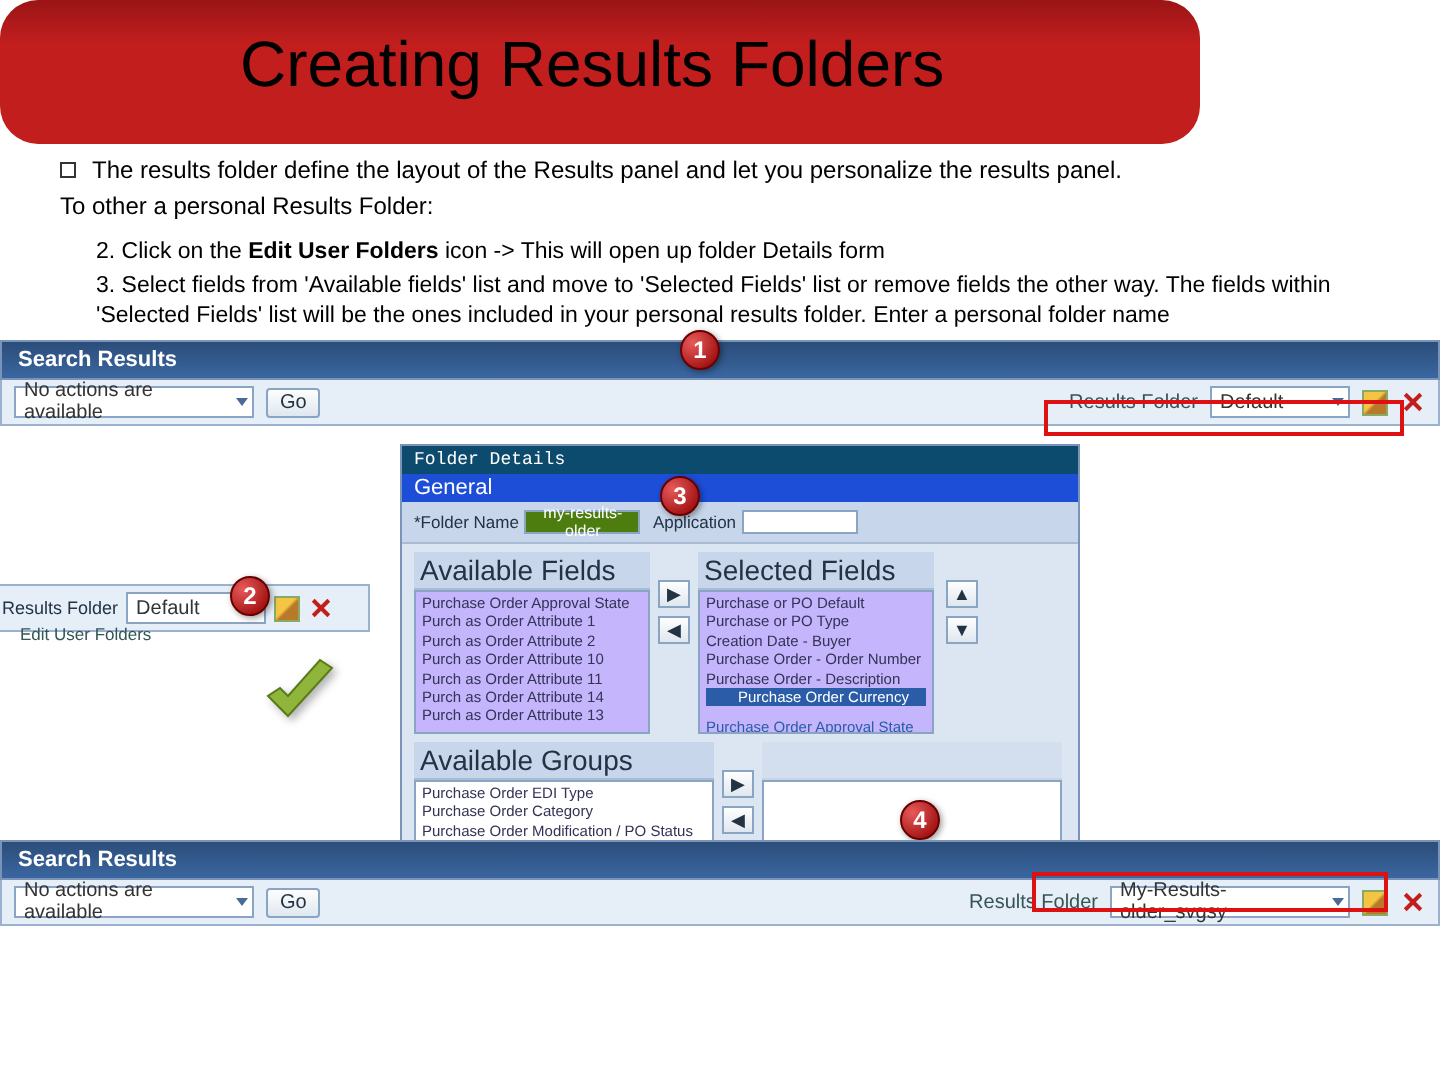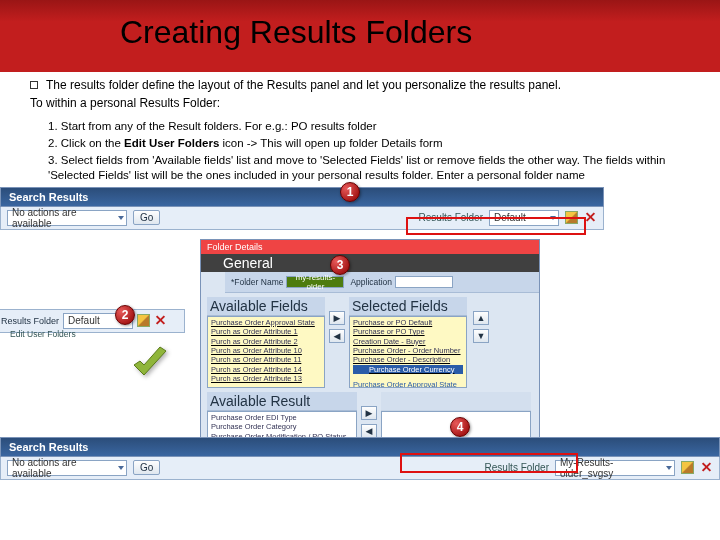--- a/index.html
+++ b/index.html
@@ -1,47 +1,47 @@
 <!DOCTYPE html>
 <html><head>
 <meta charset="utf-8">
 <style>
   * { box-sizing: border-box; margin: 0; padding: 0; }
   body { width: 720px; height: 540px; font-family: Arial, sans-serif; background: #fff; overflow: hidden; position: relative; }
-  .header-band { background: linear-gradient(#9a1515, #c21e1e 30%, #c21e1e); height: 72px; width: 720px; position: relative; }
+  .header-band { background: linear-gradient(#9a1515, #c21e1e 30%, #c21e1e); height: 72px; width: 600px; position: relative; border-radius: 19px; }
   .page-title { color: #000; font-size: 32px; font-weight: 400; position: absolute; left: 120px; top: 14px; font-family: Arial, sans-serif; }
   .content { padding: 6px 30px 0 30px; font-size: 12px; color: #000; line-height: 1.3; }
   .bullet-row { display: flex; gap: 8px; margin-bottom: 2px; }
   .square-bullet { width: 8px; height: 8px; border: 1px solid #333; margin-top: 3px; flex-shrink: 0; }
   .intro2 { margin: 2px 0 8px 0; }
   .steps { margin-left: 18px; font-size: 11.5px; }
   .steps .step { margin-bottom: 2px; }
   .step b { font-weight: bold; }
-  .shot-area { position: relative; width: 604px; margin-top: 4px; }
+  .shot-area { position: relative; width: 720px; margin-top: 4px; }
   
   .sr-bar { background: linear-gradient(#2b4d7a, #3a66a0); color: #fff; font-size: 11px; padding: 3px 8px; border: 1px solid #7a93b8; font-weight: bold; }
   .sr-toolbar { background: #e6eef8; border: 1px solid #9bb2ce; border-top: none; padding: 3px 6px; display: flex; align-items: center; gap: 6px; font-size: 10px; color: #355; }
   .dropdown { background: #fff; border: 1px solid #8aa4c4; height: 16px; display: inline-flex; align-items: center; padding: 0 14px 0 4px; position: relative; color: #333; font-size: 10px; }
   .dropdown::after { content: ""; position: absolute; right: 2px; top: 5px; border-left: 3px solid transparent; border-right: 3px solid transparent; border-top: 4px solid #4a6a9a; }
   .btn { background: linear-gradient(#fefefe,#dfe7ef); border: 1px solid #8aa4c4; padding: 1px 6px; font-size: 10px; color: #234; border-radius: 2px; }
   .spacer { flex: 1; }
   .tiny-icon { width: 13px; height: 13px; display: inline-block; }
   .icon-edit { background: linear-gradient(135deg,#f4c542 45%,#b87a2a 55%); border:1px solid #8a6; }
   .icon-del { position: relative; }
   .icon-del::before, .icon-del::after { content:""; position:absolute; left:1px; top:5px; width:11px; height:2px; background:#c21e1e; }
   .icon-del::before { transform: rotate(45deg); }
   .icon-del::after { transform: rotate(-45deg); }
   
   .dialog { position: absolute; left: 200px; top: 52px; width: 340px; background: #dce6f2; border: 1px solid #7a93b8; font-size: 9px; }
-  .dlg-header { background: #ef4444; color:#fff; padding: 2px 6px; font-size: 9px; }
-  .dlg-row1 { display:flex; gap:6px; padding: 4px 6px; background:#c7d6ea; border-bottom:1px solid #a8bcd6;margin-left:24px; }
+  .dlg-header { background: #0c4a6e; color:#fff; padding: 2px 6px; font-size: 9px; font-family: Liberation Mono, monospace; }
+  .dlg-row1 { display:flex; gap:6px; padding: 4px 6px; background:#c7d6ea; border-bottom:1px solid #a8bcd6; }
   .dlg-row1 .lbl { color:#234; font-size:8.5px; display:flex; align-items:center; gap:3px; }
   .tiny-input { background:#fff; border:1px solid #8aa4c4; height:12px; width:58px; font-size:8px; padding:0 2px; display:inline-flex; align-items:center; }
   .dlg-lists { display:flex; gap:4px; padding:4px 6px; align-items:flex-start; }
-  .listbox { background:#fef9c3; border:1px solid #8aa4c4; width:118px; height:72px; overflow:hidden;text-decoration:underline; }
+  .listbox { background:#c4b5fd; border:1px solid #8aa4c4; width:118px; height:72px; overflow:hidden; }
   .list-hdr { background:#c7d6ea; color:#234; font-size:14px; padding:1px 3px; border-bottom:1px solid #a8bcd6; }
   .list-body { padding:1px 3px; font-size:7.5px; color:#335; line-height:1.25; }
   .list-body div.selrow { background:#2a5ca8; color:#fff;padding-left:16px; }
   .arrow-col { display:flex; flex-direction:column; gap:4px; margin-top:14px; }
   .arrow-btn { width:16px; height:14px; background:linear-gradient(#fefefe,#dfe7ef); border:1px solid #8aa4c4; font-size:9px; display:flex; align-items:center; justify-content:center; color:#234; }
   .order-col { display:flex; flex-direction:column; gap:4px; margin-top:14px; margin-left:2px;}
   .dlg-lower { display:flex; gap:4px; padding:0 6px 4px 6px; }
   .lowbox { background:#fff; border:1px solid #8aa4c4; width:150px; height:46px; }
   .dlg-footer { padding:3px 6px; display:flex; justify-content:flex-start; gap:14px; border-top:1px solid #a8bcd6; background:#c7d6ea; }
   .link-btn { color:#2b4d7a; font-size:8.5px; text-decoration:underline; cursor:pointer; }
@@ -64,23 +64,22 @@
 
 <div class="header-band">
   <div class="page-title">Creating Results Folders</div>
 </div>
 
 <div class="content">
   <div class="bullet-row">
     <div class="square-bullet"></div>
     <div>The results folder define the layout of the Results panel and let you personalize the results panel.</div>
   </div>
-  <div class="intro2">To within a personal Results Folder:</div>
+  <div class="intro2">To other a personal Results Folder:</div>
   <div class="steps">
-    <div class="step">1. Start from any of the Result folders. For e.g.: PO  results folder</div>
     <div class="step"><span>2. Click on the </span><b>Edit  User Folders</b><span> icon -&gt; This will open up folder Details form</span></div>
     <div class="step">3. Select fields from 'Available fields' list and move to 'Selected Fields' list or remove fields the other way. The fields within 'Selected Fields' list will be the ones included in your personal results folder. Enter a personal folder name</div>
   </div>
 </div>
 
 <div class="shot-area">
 
   <div class="sr-bar">Search Results</div>
   <div class="sr-toolbar">
     <span class="dropdown" style="width:120px">No actions are available</span>
@@ -88,21 +87,21 @@
     <span class="spacer"></span>
     <span>Results Folder</span>
     <span class="dropdown" style="width:70px">Default</span>
     <span class="tiny-icon icon-edit"></span>
     <span class="tiny-icon icon-del"></span>
   </div>
   <div class="red-box top"></div>
 
   <div class="dialog">
     <div class="dlg-header">Folder Details</div>
-    <div style="background:#404040;color:#fff;padding:1px 22px;font-size:14px">General</div>
+    <div style="background:#1d4ed8;color:#fff;padding:1px 6px;font-size:11px">General</div>
     <div class="dlg-row1">
       <span class="lbl">
           <span>*Folder Name</span>
           <span class="tiny-input hl-blue">my-results-older</span>
         </span>
       <span class="lbl">
           <span>Application</span>
           <span class="tiny-input"></span>
         </span>
     </div>
@@ -139,21 +138,21 @@
           </div>
         </div>
       </div>
       <div class="order-col">
         <div class="arrow-btn">▲</div>
         <div class="arrow-btn">▼</div>
       </div>
     </div>
     <div class="dlg-lower">
       <div>
-        <div class="list-hdr" style="width:150px">Available Result</div>
+        <div class="list-hdr" style="width:150px">Available Groups</div>
         <div class="lowbox">
           <div class="list-body">
             <div>Purchase Order EDI Type</div>
             <div>Purchase Order Category</div>
             <div>Purchase Order Modification / PO Status</div>
           </div>
         </div>
       </div>
       <div class="arrow-col">
         <div class="arrow-btn">▶</div>

